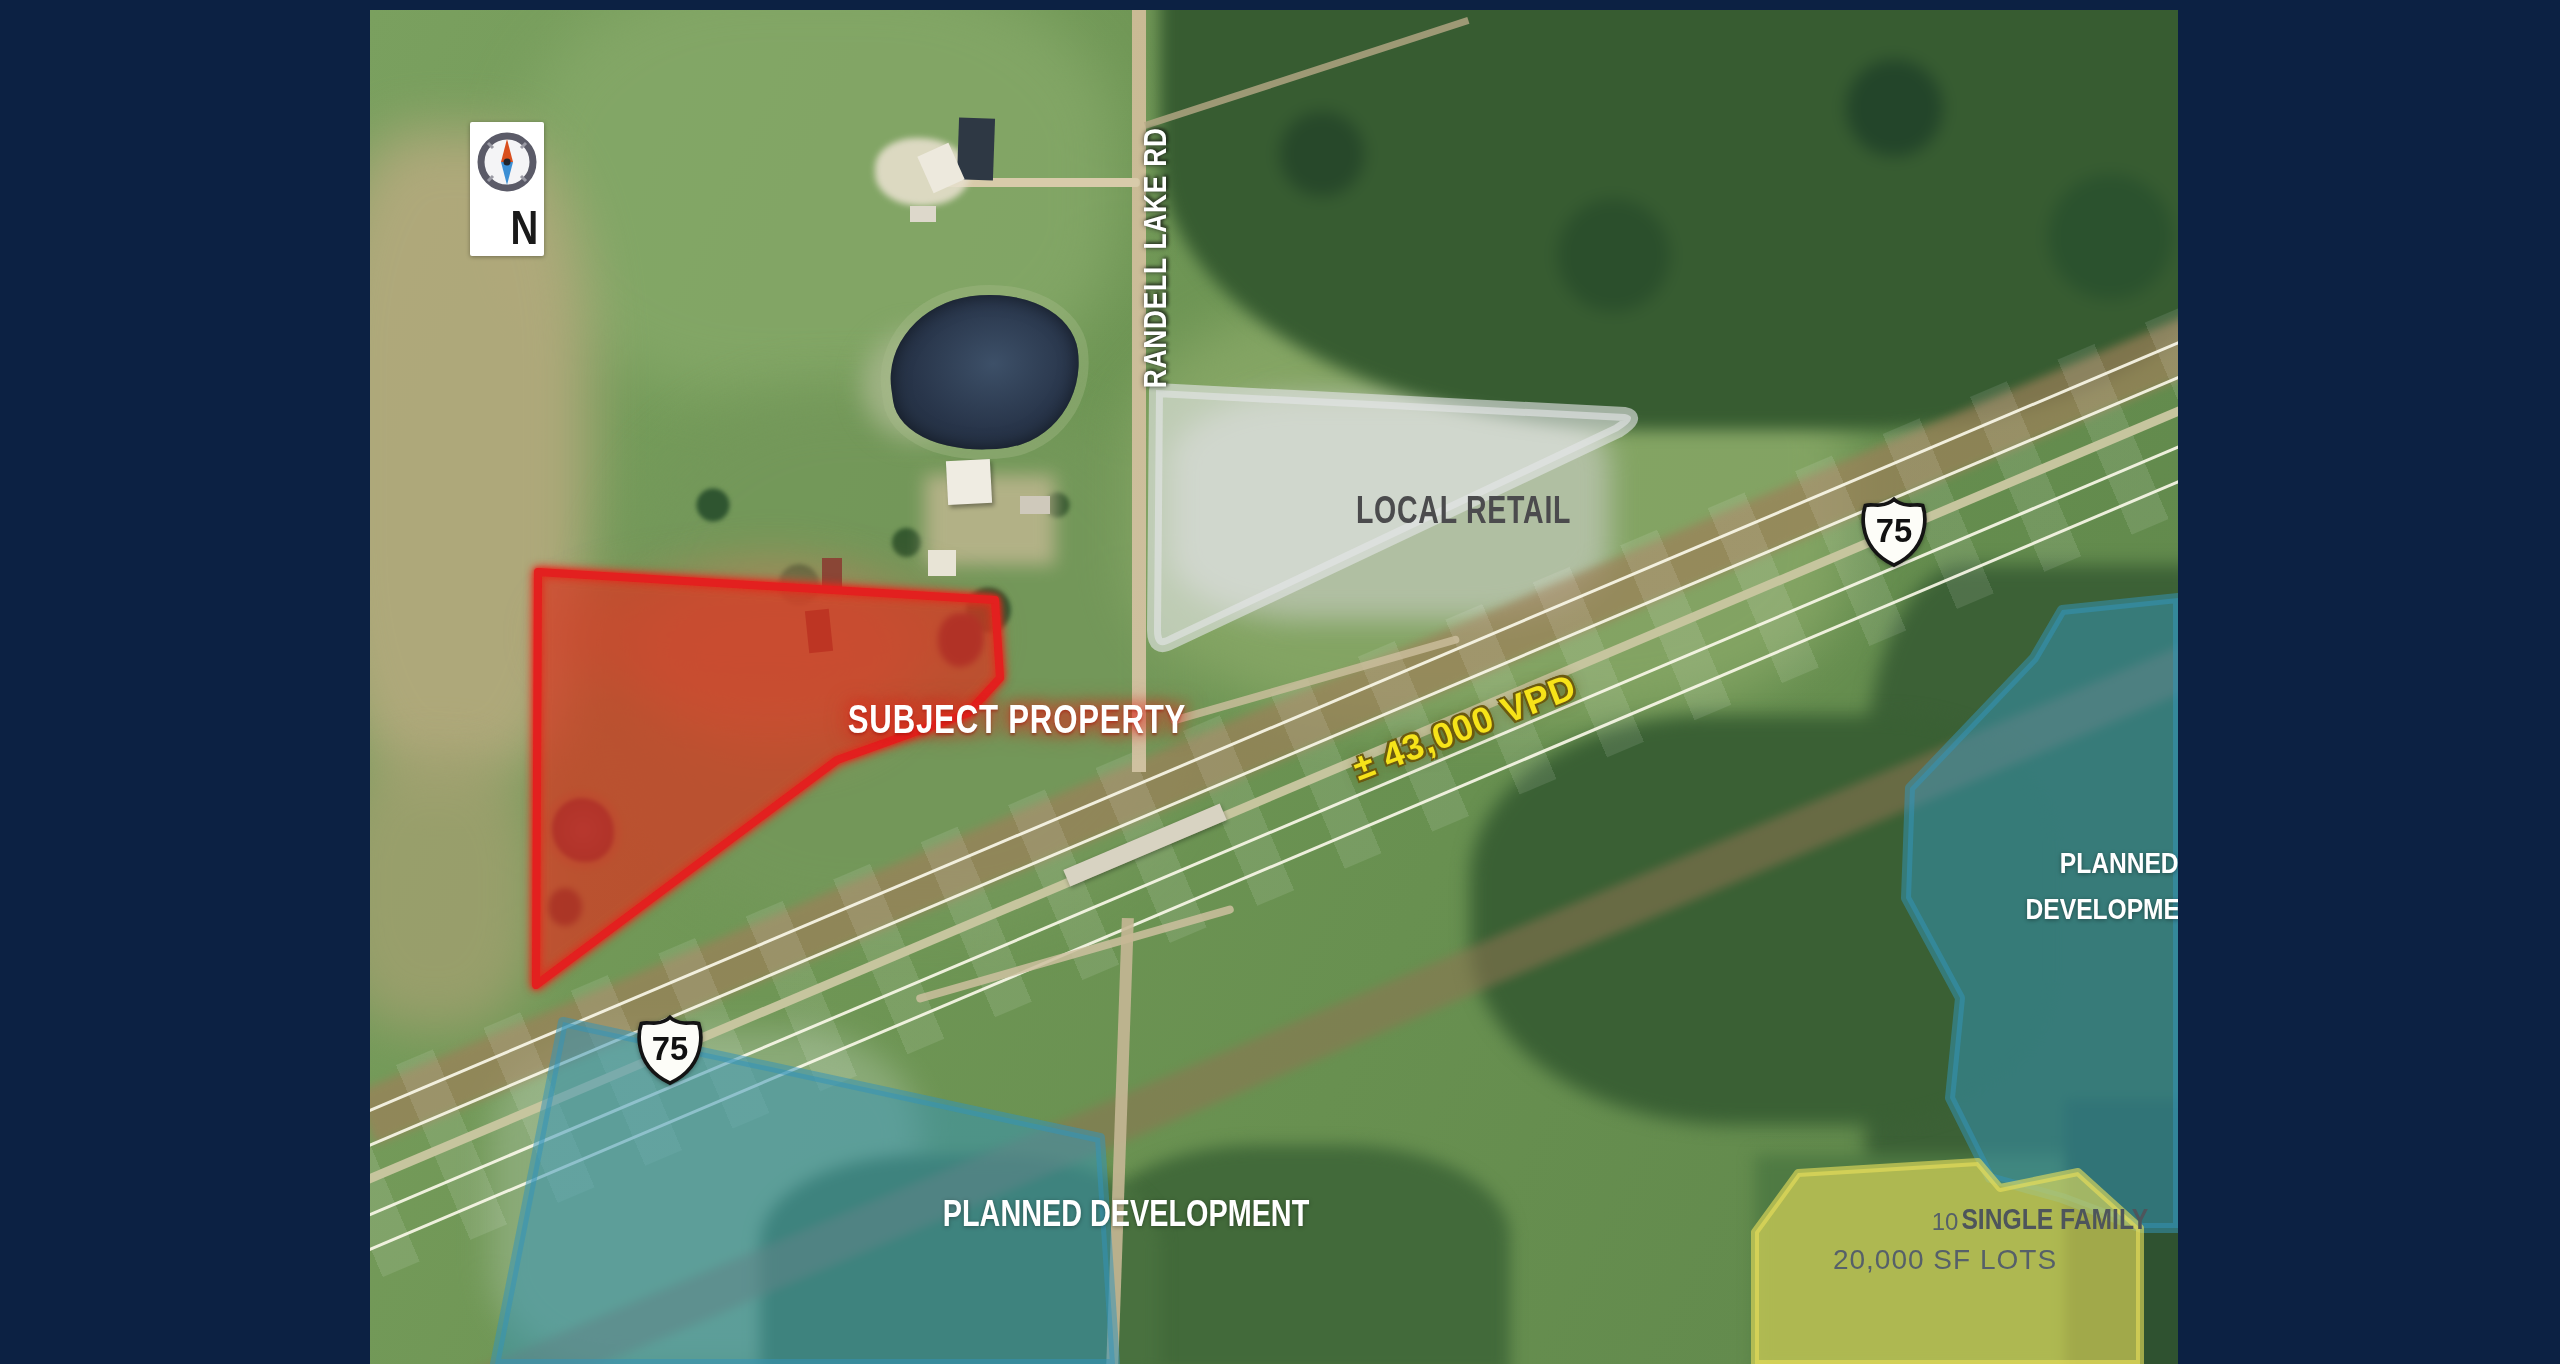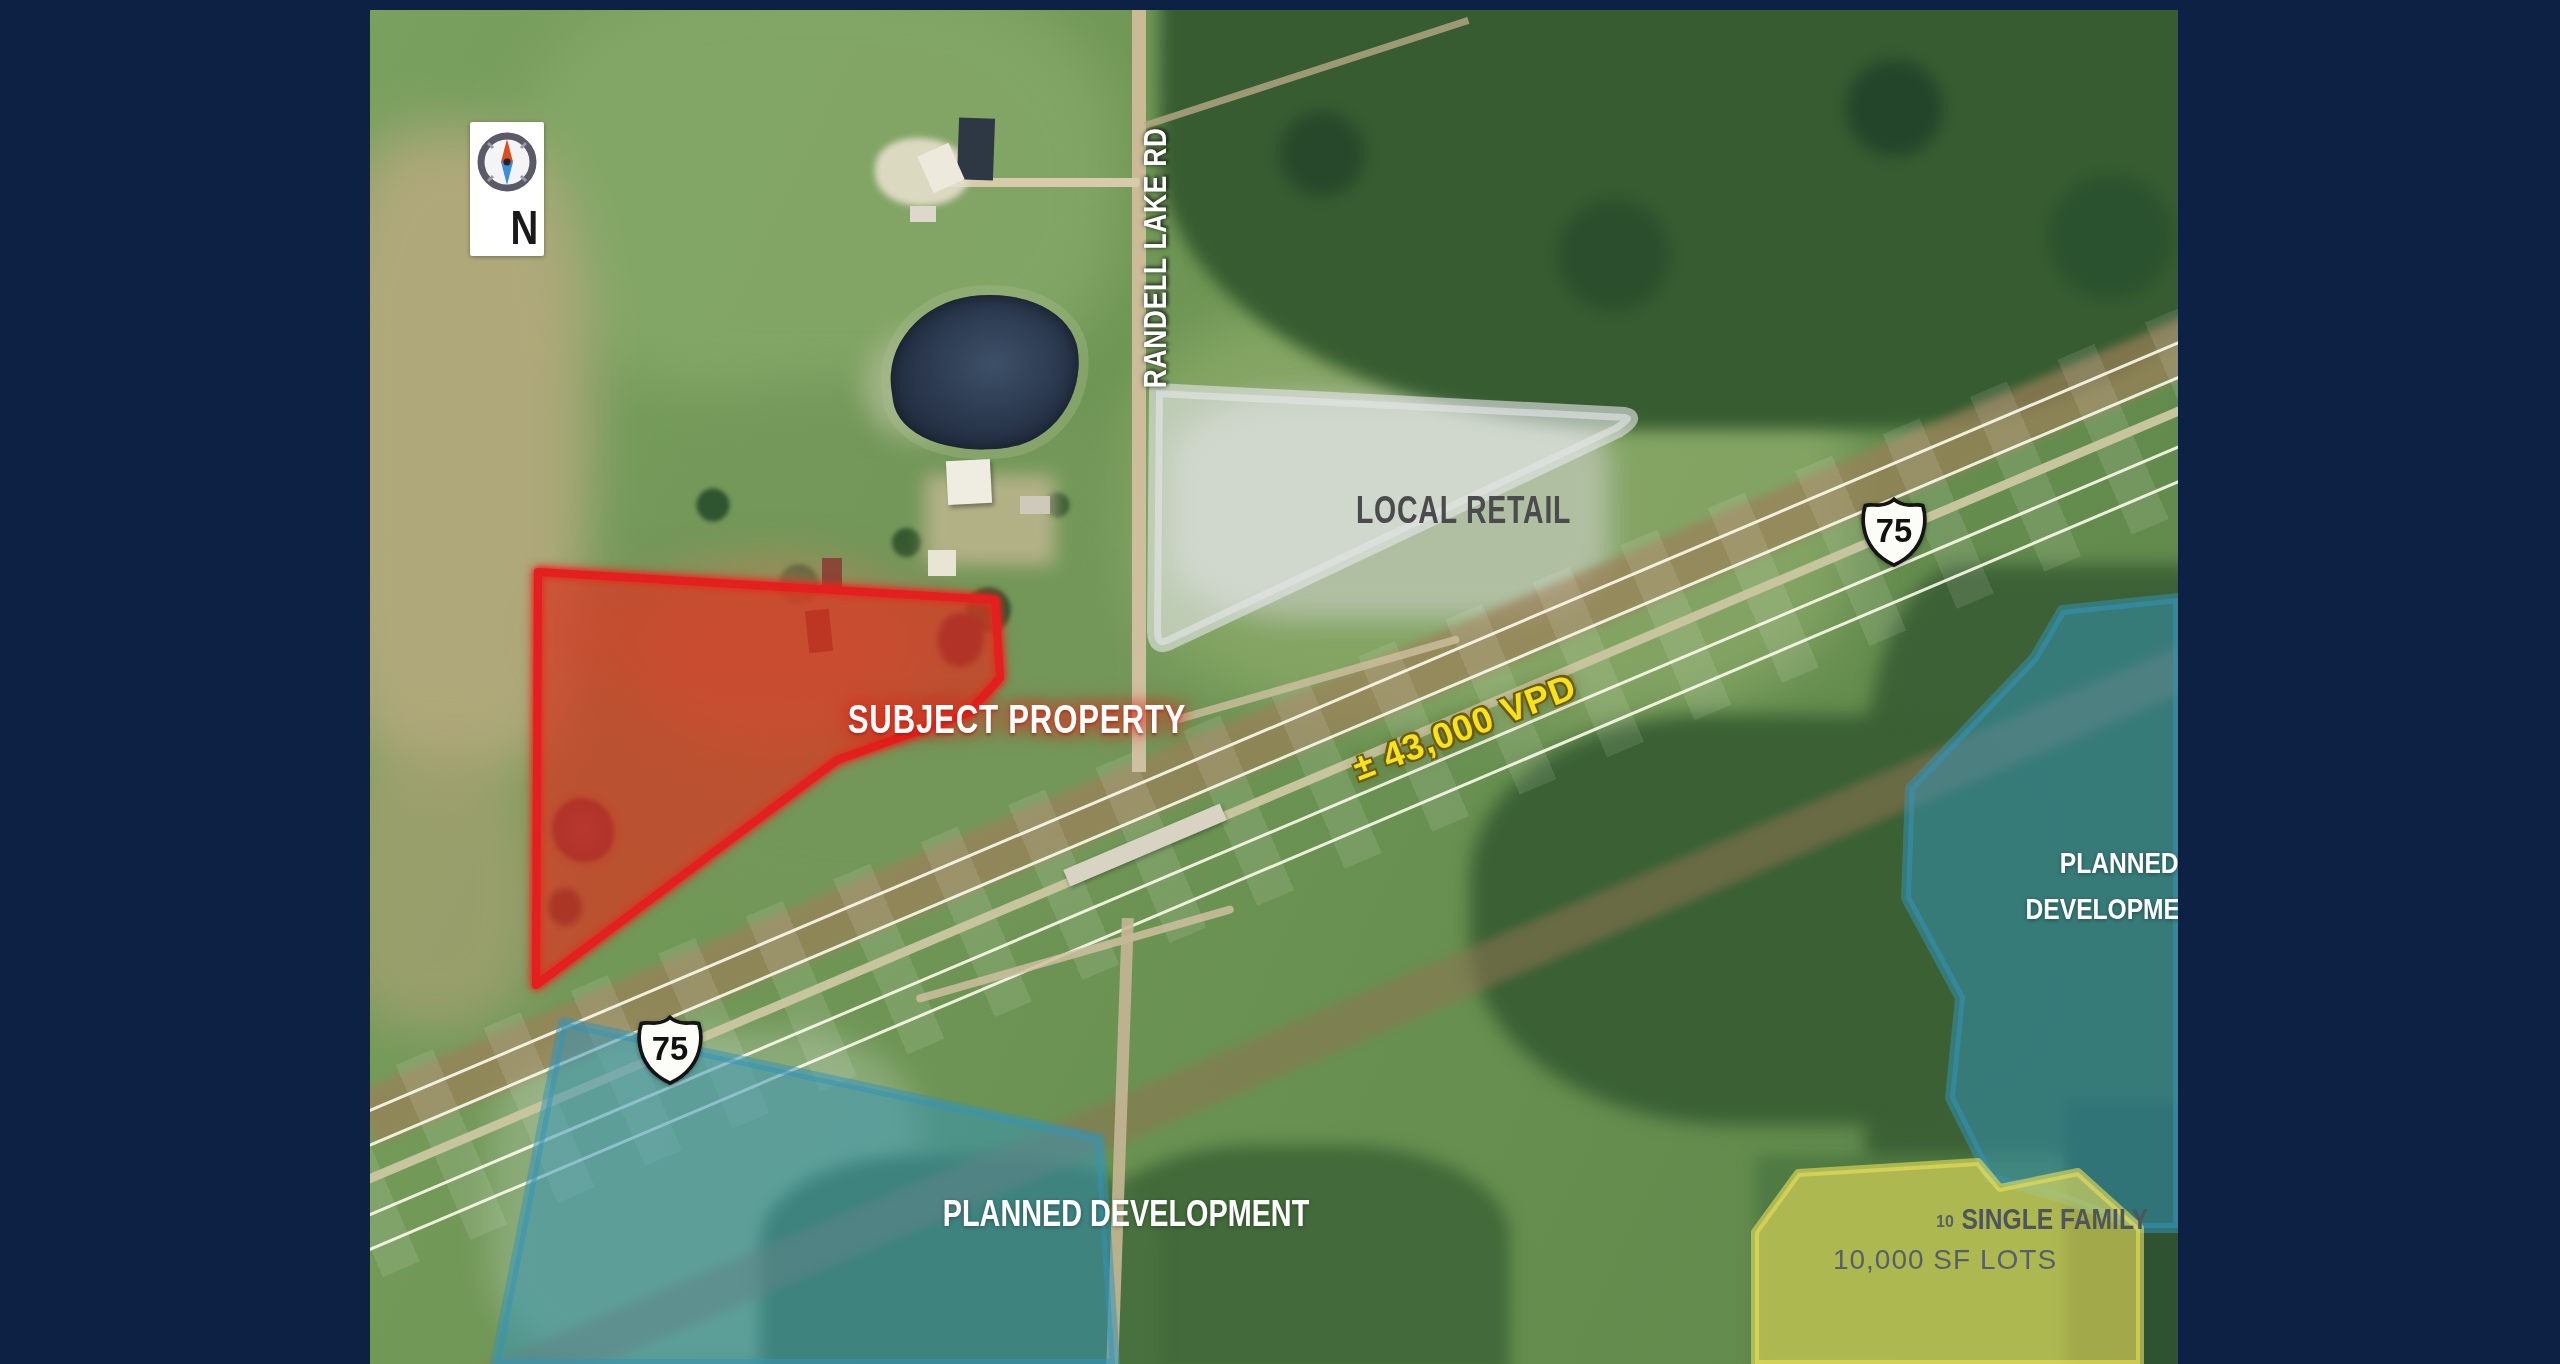--- a/index.html
+++ b/index.html
@@ -96,21 +96,21 @@
   .lbl-randell{left:767px;top:407px;transform:translate(-50%,-50%) rotate(-90deg);font-size:32px;color:#fff;letter-spacing:1px;
     text-shadow:0 0 6px rgba(30,30,30,.75),2px 2px 4px rgba(0,0,0,.6);}
   .lbl-vpd{left:977px;top:740px;transform:translate(-50%,-50%) rotate(-21deg);font-size:36px;color:#f6e319;letter-spacing:1px;
     text-shadow:2px 2px 0 #6b5a10,-2px -2px 0 #6b5a10,2px -2px 0 #6b5a10,-2px 2px 0 #6b5a10,0 0 14px rgba(90,75,10,.8);}
   .lbl-pd-right{left:1635px;top:830px;transform:translate(-50%,-50%);font-size:30px;color:#fff;text-align:center;
     line-height:46px;text-shadow:0 1px 5px rgba(0,0,0,.4);}
   .lbl-pd-bottom{left:527px;top:1183px;transform:translate(-50%,-50%);font-size:36px;color:#fff;
     text-shadow:0 1px 5px rgba(0,0,0,.35);}
   .lbl-sf{left:1575px;top:1192px;transform:translateX(-50%);text-align:center;z-index:20;}
   .sf-title{font-size:29px;font-weight:bold;color:#4e555b;line-height:34px;white-space:nowrap;}
-  .sf-count{font-size:16px;font-weight:bold;color:#566069;line-height:40px;}
+  .sf-count{font-size:24px;font-weight:normal;color:#566069;line-height:40px;}
   .sf-lots{font-size:28px;font-weight:normal;color:#566069;letter-spacing:1px;line-height:36px;white-space:nowrap;}
 
   
   .compass-box{left:100px;top:112px;width:74px;height:134px;background:#fff;z-index:20;border-radius:2px;
     box-shadow:0 1px 4px rgba(0,0,0,.35);}
   .compass-box svg{position:absolute;left:5px;top:8px;}
   .compass-n{position:absolute;left:0;right:0;top:78px;text-align:center;font-size:48px;font-weight:bold;color:#1a1a1a;}
 
   
   .shield{z-index:20;transform:translate(-50%,-50%);filter:drop-shadow(0 1px 2px rgba(0,0,0,.35));}
@@ -205,21 +205,21 @@
       </span>
     </div>
     <div class="lbl lbl-pd-bottom">
       <span class="cond" style="--sx:.8">PLANNED DEVELOPMENT</span>
     </div>
     <div class="lbl-sf">
       <div class="sf-title" style="position:static">
         <span class="cond" style="--sx:.85">SINGLE FAMILY</span>
       </div>
       <div class="sf-count" style="position:static">10</div>
-      <div class="sf-lots" style="position:static">10,000 SF LOTS</div>
+      <div class="sf-lots" style="position:static">20,000 SF LOTS</div>
     </div>
 
     <div class="compass-box">
       <svg width="64" height="64" viewBox="0 0 64 64">
         <circle cx="32" cy="32" r="26" fill="#f4f4f6" stroke="#5b5b68" stroke-width="7"></circle>
         <g stroke="#9a9aa4" stroke-width="3">
           <line x1="13" y1="13" x2="18" y2="18"></line>
             <line x1="51" y1="13" x2="46" y2="18"></line>
           <line x1="13" y1="51" x2="18" y2="46"></line>
             <line x1="51" y1="51" x2="46" y2="46"></line>

